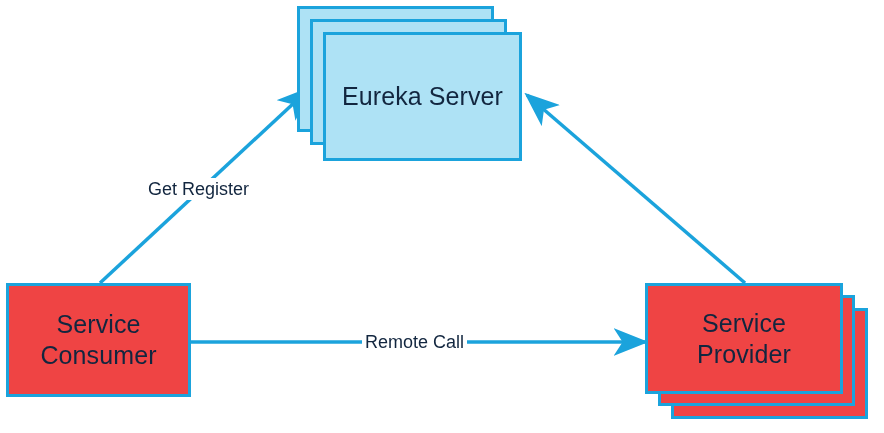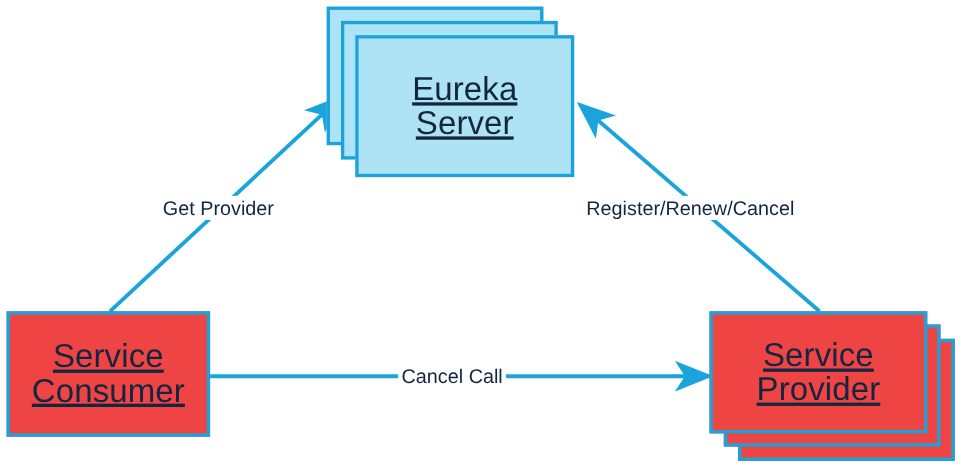--- a/index.html
+++ b/index.html
@@ -34,27 +34,26 @@
     display: flex;
     align-items: center;
     justify-content: center;
   }
   .node-box.blue  { background: #AEE2F5; }
   .node-box.yellow{ background: #ef4444; }
 
   .node-label {
     color: #12263F;
     font-family: "Liberation Sans", sans-serif;
-    font-size: 30px;
+    font-size: 25px;
     line-height: 31px;
     text-align: center;
     letter-spacing: 0.1px;
     white-space: pre-line;
     user-select: none;
-    text-decoration: underline;
   }
 
   
   .stack-group { position: absolute; }
 
   
   .edge-label {
     position: absolute;
     color: #12263F;
     font-family: "Liberation Sans", sans-serif;
@@ -102,19 +101,18 @@
 
   <div class="stack-group" style="left:0; top:0; width:884px; height:433px;">
     <div class="node-box yellow" style="left:671px; top:308px; width:197px; height:111px;"></div>
     <div class="node-box yellow" style="left:658px; top:295px; width:197px; height:111px;"></div>
     <div class="node-box yellow" style="left:645px; top:283px; width:198px; height:111px;">
       <span class="node-label">Service
 Provider</span>
     </div>
   </div>
 
-  <div class="edge-label" style="left:145px; top:178px;">Get Provider</div>
+  <div class="edge-label" style="left:145px; top:178px;">Get Register</div>
 
-  <div class="edge-label" style="left:530px; top:178px;">Register/Renew/Cancel</div>
 
-  <div class="edge-label" style="left:362px; top:331px;">Cancel Call</div>
+  <div class="edge-label" style="left:362px; top:331px;">Remote Call</div>
 
 </div>
 
 </body></html>

